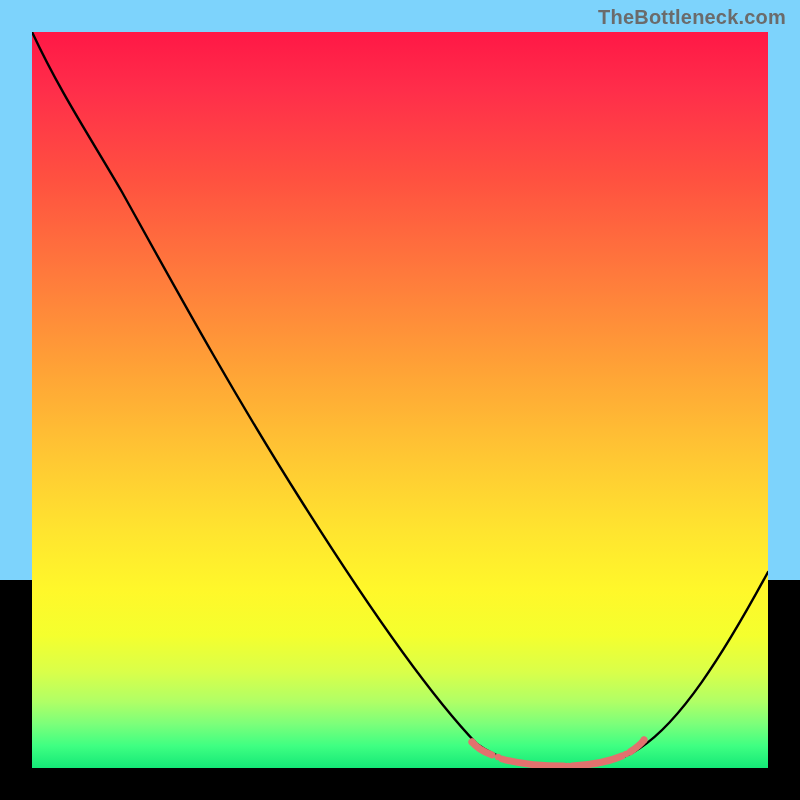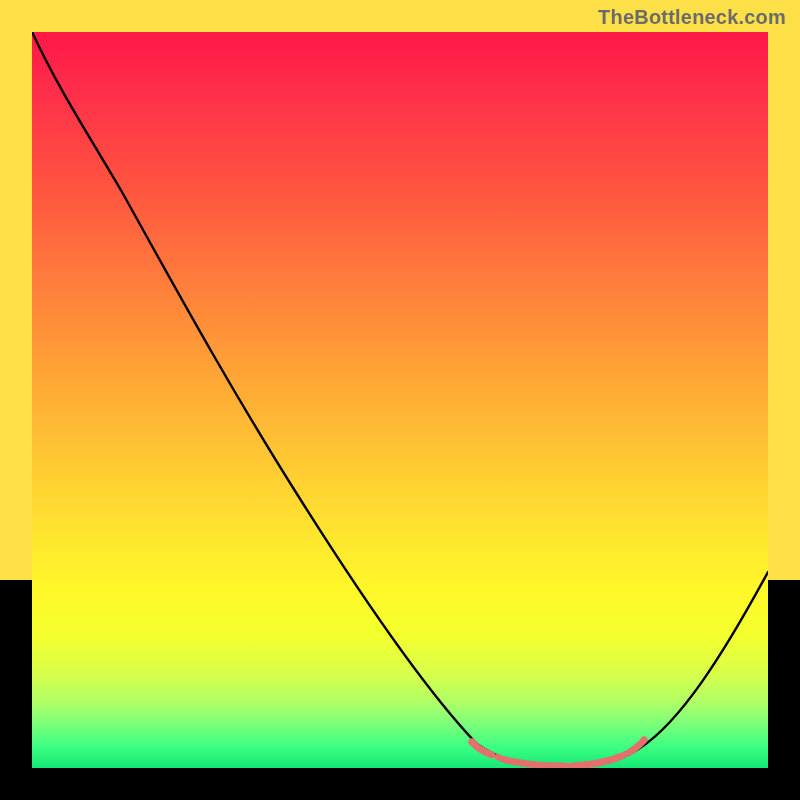--- a/index.html
+++ b/index.html
@@ -8,21 +8,21 @@
     width: 800px;
     height: 800px;
     background: #000;
     overflow: hidden;
     font-family: Arial, Helvetica, sans-serif;
   }
   .stage {
     position: relative;
     width: 800px;
     height: 580px;
-    background: #fde047;
+    background: #7dd3fc;
   }
   .plot {
     position: absolute;
     left: 32px;
     top: 32px;
     width: 736px;
     height: 736px;
     overflow: hidden;
   }
   .gradient {

